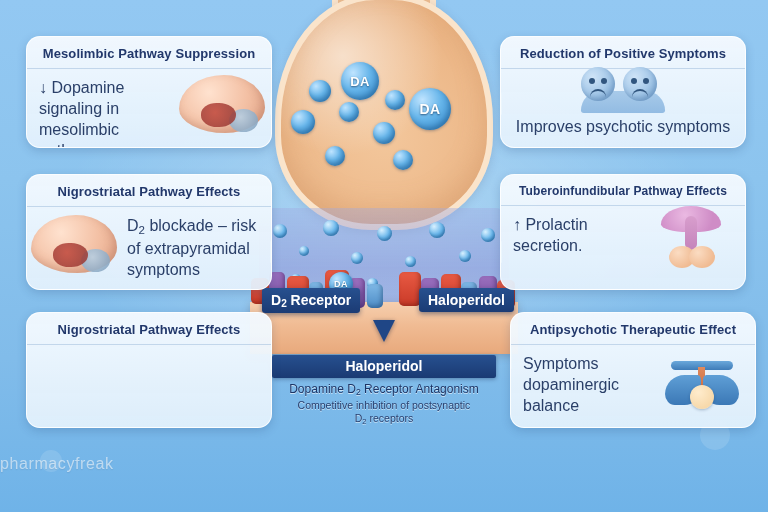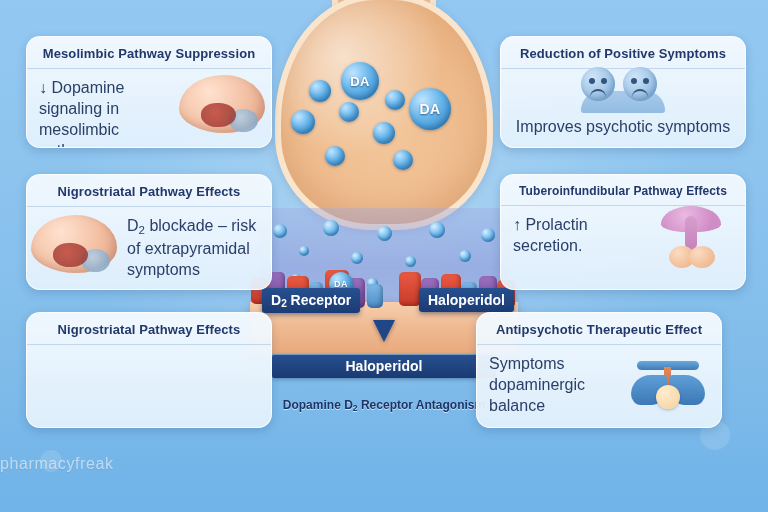--- a/index.html
+++ b/index.html
@@ -99,21 +99,21 @@
     position:absolute;left:272px;top:355px;width:224px;
     text-align:center;
   }
   .center-panel .title-band{
     background:linear-gradient(180deg,#27508f 0%, #1a3a73 100%);
     color:#ffffff;font-weight:bold;font-size:14px;
     padding:3px 0 4px;border-radius:2px;
     box-shadow:0 1px 4px rgba(12,30,70,.4);
   }
   .center-panel .l1{
-    margin-top:20px;font-size:12px;font-weight:bold;color:#1d3566;
+    margin-top:4px;font-size:12px;font-weight:normal;color:#1d3566;
     text-shadow:0 1px 0 rgba(255,255,255,.6);
   }
   .center-panel .l2{
     margin-top:2px;font-size:10.5px;color:#2b4270;line-height:1.25;
     text-shadow:0 1px 0 rgba(255,255,255,.55);
   }
 
   
   .card{
     position:absolute;
@@ -274,20 +274,21 @@
   <div class="vesicle lbl" style="position:absolute;left:329px;top:272px;width:24px;height:24px;font-size:9px;">DA</div>
 
   <div class="arrow-drug"></div>
 
   <div class="badge" id="badge-d2">D<span class="sub2">2</span>&nbsp;Receptor</div>
   <div class="badge" id="badge-halo">Haloperidol</div>
 
   <div class="center-panel">
     <div class="title-band">Haloperidol</div>
     <div class="l1">Dopamine D<span class="sub2">2</span> Receptor Antagonism</div>
+    <div class="l2">Competitive inhibition of postsynaptic<br>D<span class="sub2">2</span> receptors</div>
   </div>
 
   <div class="card" style="left:26px;top:28px;width:244px;height:110px;">
     <div class="c-title">Mesolimbic Pathway Suppression</div>
     <div class="c-body">
       <div class="art brain" style="right:6px;top:6px;"></div>
       <div class="c-text"><span class="arrow-gl">↓</span><span> Dopamine signaling in mesolimbic pathway</span></div>
     </div>
     <div class="tail r" style="top:56px;"></div>
   </div>
@@ -334,21 +335,21 @@
         <div class="cap"></div>
           <div class="stalk"></div>
         <div class="lobe" style="left:14px;"></div>
           <div class="lobe" style="left:34px;"></div>
       </div>
       <div class="c-text"><span class="arrow-gl">↑</span><span> Prolactin secretion.</span></div>
     </div>
     <div class="tail l" style="top:66px;"></div>
   </div>
 
-  <div class="card" style="left:476px;top:304px;width:244px;height:114px;">
+  <div class="card" style="left:510px;top:304px;width:244px;height:114px;">
     <div class="c-title">Antipsychotic Therapeutic Effect</div>
     <div class="c-body">
       <div class="art neuro-ic" style="right:16px;top:4px;">
         <div class="bar"></div>
           <div class="stem"></div>
         <div class="wing wl"></div>
           <div class="wing wr"></div>
         <div class="ball"></div>
       </div>
       <div class="c-text">Symptoms dopaminergic balance</div>

